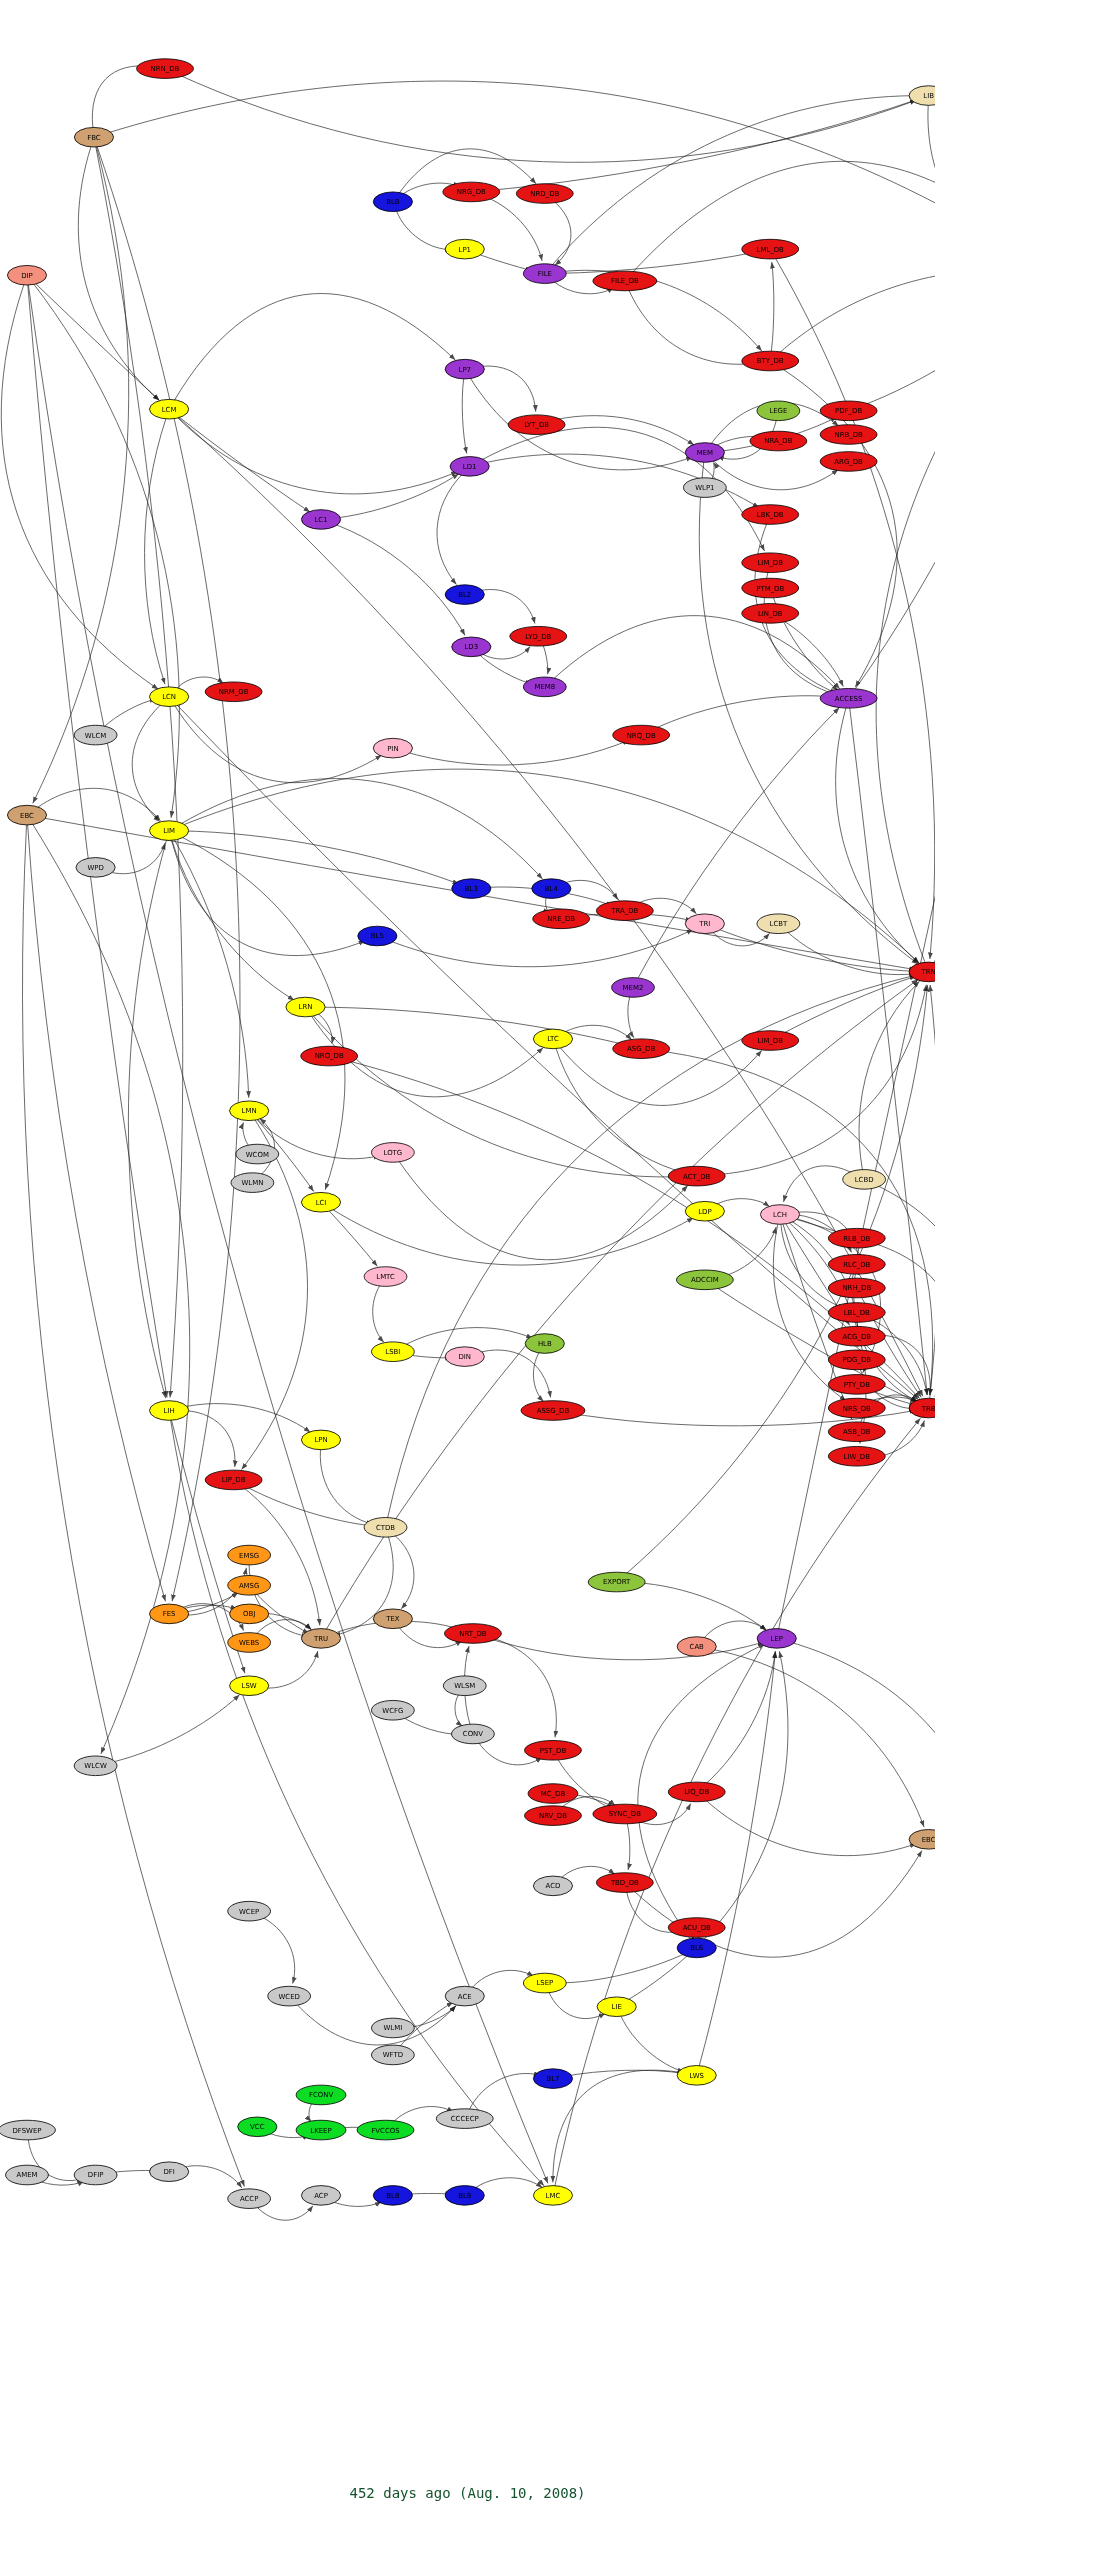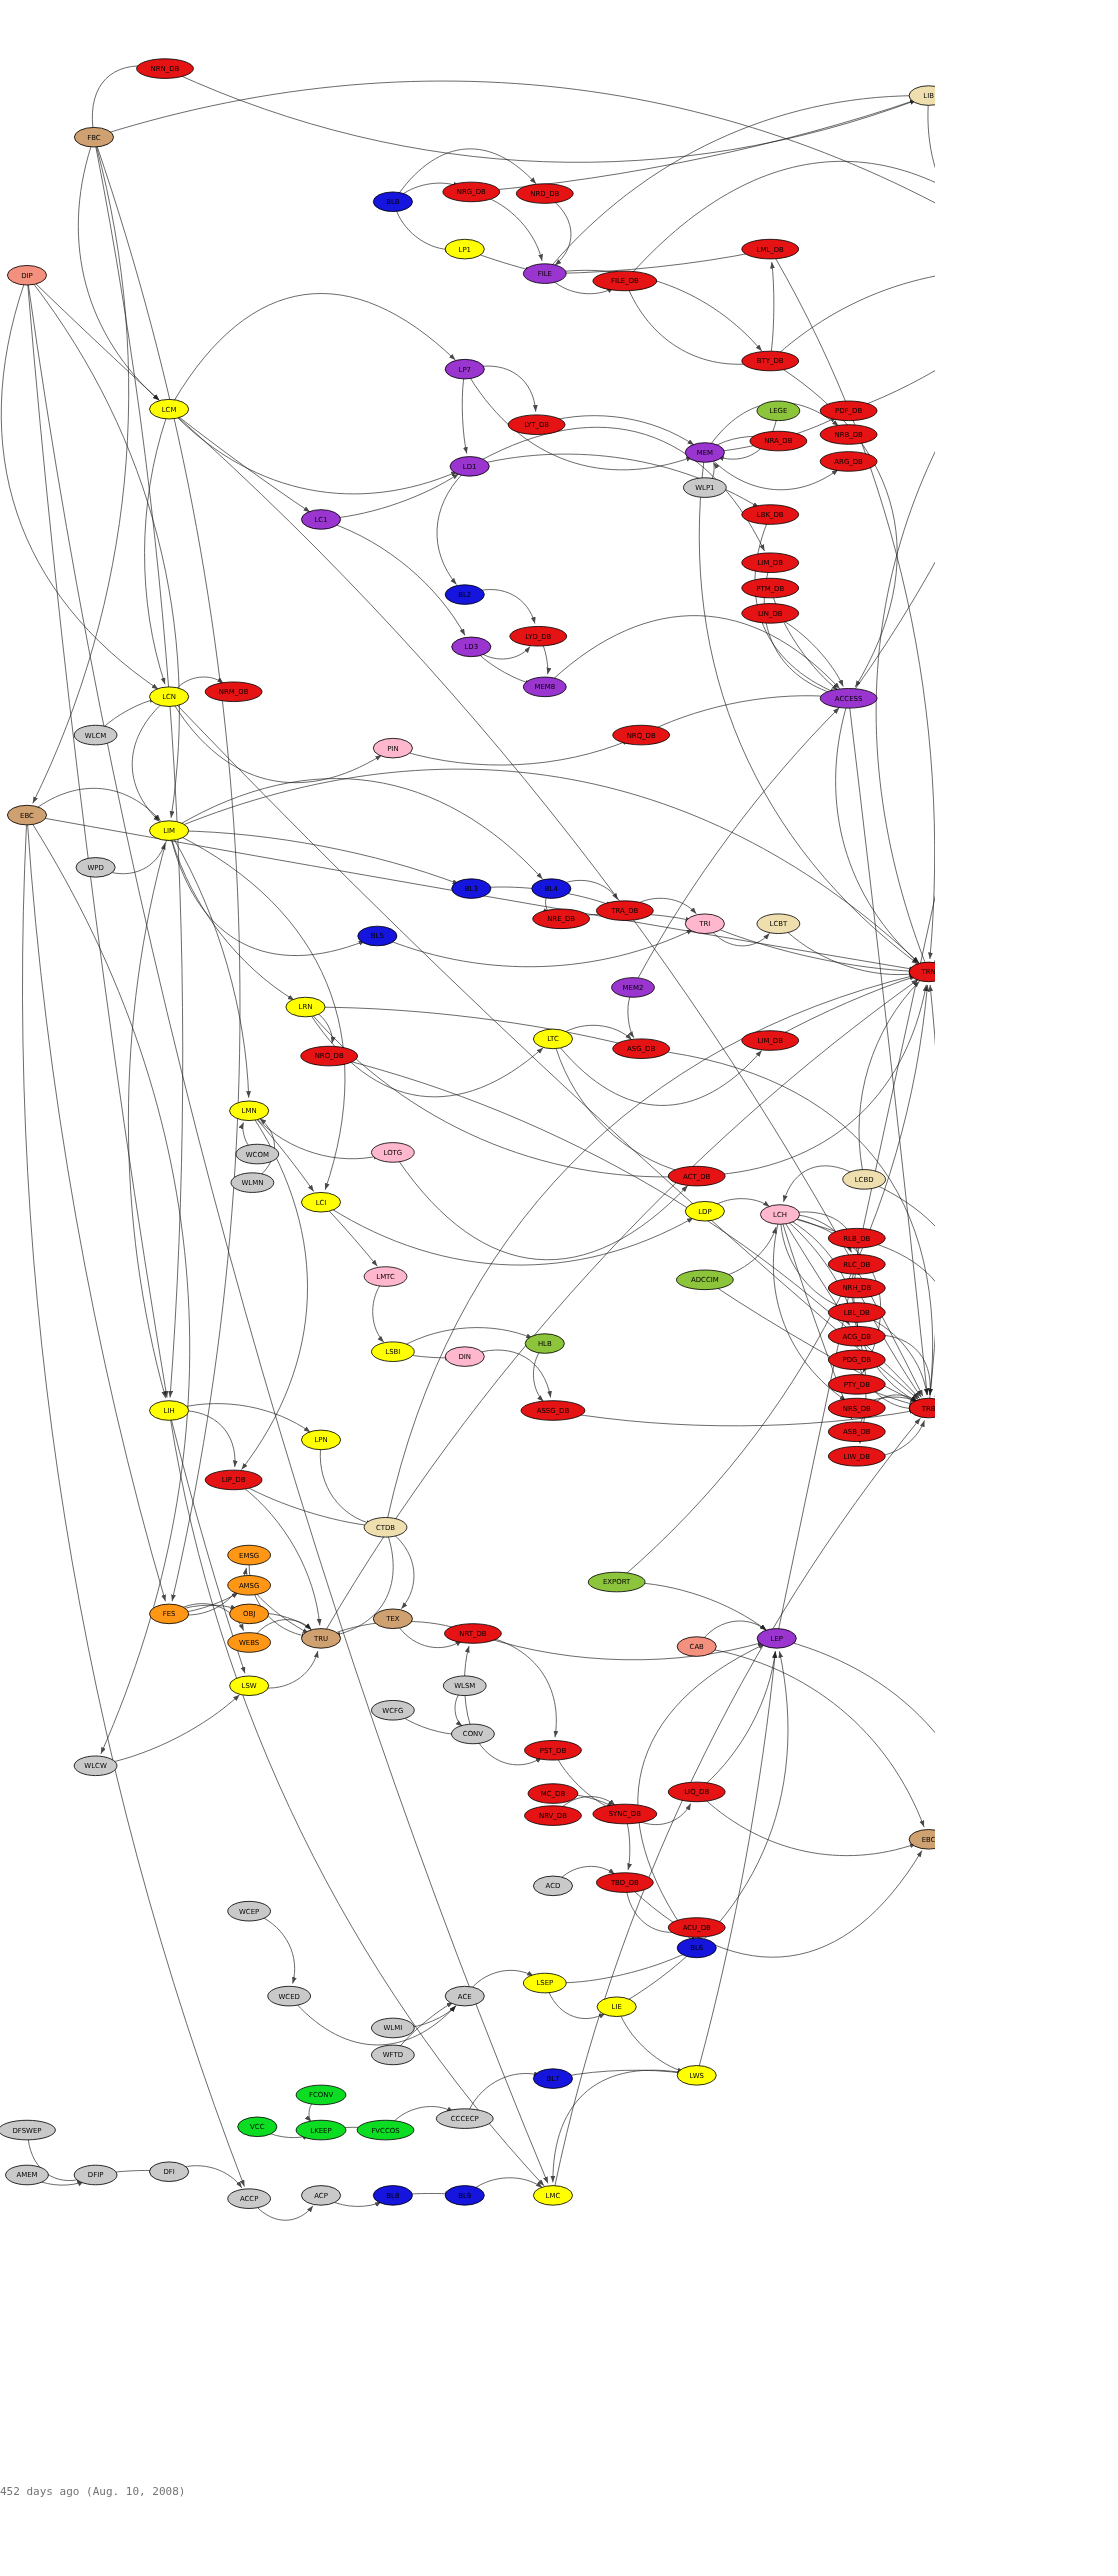--- a/index.html
+++ b/index.html
@@ -2,22 +2,22 @@
 <html style="font-size:13px"><head>
 <meta charset="utf-8">
 <style>
   html,body{margin:0;padding:0;background:#ffffff;}
   .canvas{position:relative;width:935px;height:2576px;background:#ffffff;overflow:hidden;
           font-family:"DejaVu Sans",sans-serif;}
   svg{position:absolute;top:0;left:0;}
   .edge{fill:none;stroke:#1c1c1c;stroke-width:1;opacity:.8;}
   .node ellipse{stroke:#000;stroke-width:1;}
   .node text{font-family:"DejaVu Sans",sans-serif;font-size:8.5px;fill:#000;text-anchor:middle;}
-  .caption{position:absolute;top:2485px;left:0;width:100%;text-align:left;
-           font-family:"DejaVu Sans Mono",monospace;font-size:11px;color:#737373;}
+  .caption{position:absolute;top:2485px;left:0;width:100%;text-align:center;
+           font-family:"DejaVu Sans Mono",monospace;font-size:14px;color:#14532d;}
 </style>
 </head>
 <body>
 
 <div class="canvas">
   <svg id="graph-svg" width="1119" height="2576" viewBox="0 0 1370 3154">
     <defs>
       <marker id="arrow" markerWidth="9" markerHeight="8" refX="8" refY="3" orient="auto" markerUnits="userSpaceOnUse">
         <path d="M0,0 L8,3 L0,6 Z" fill="#1c1c1c"></path>
       </marker>

